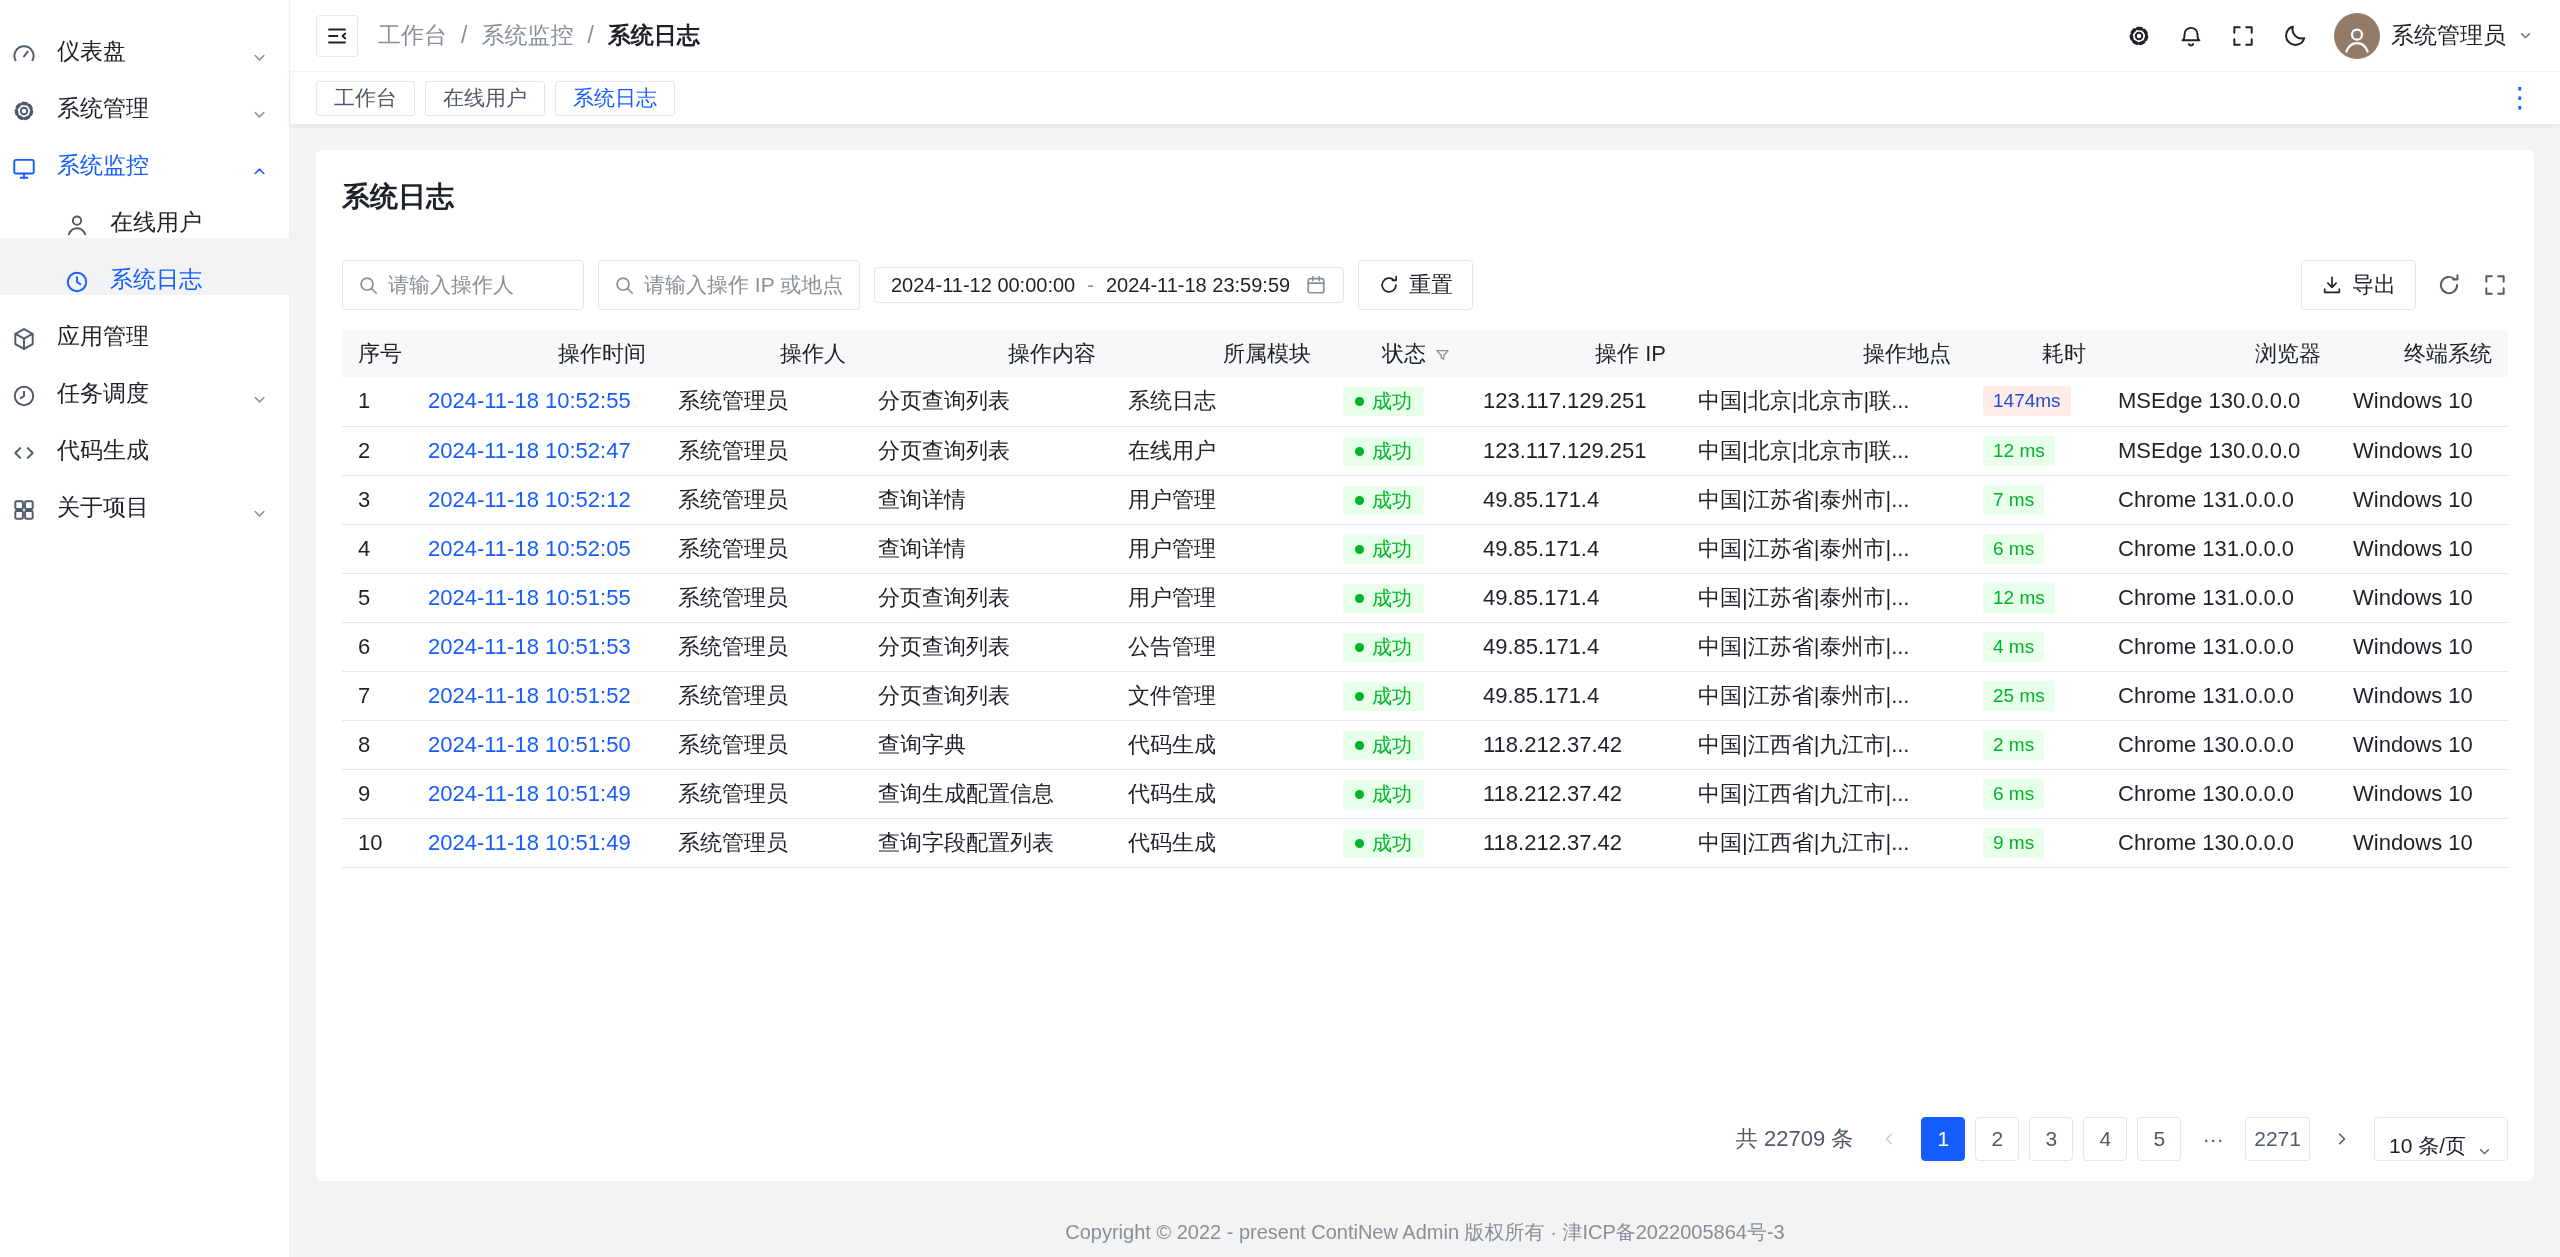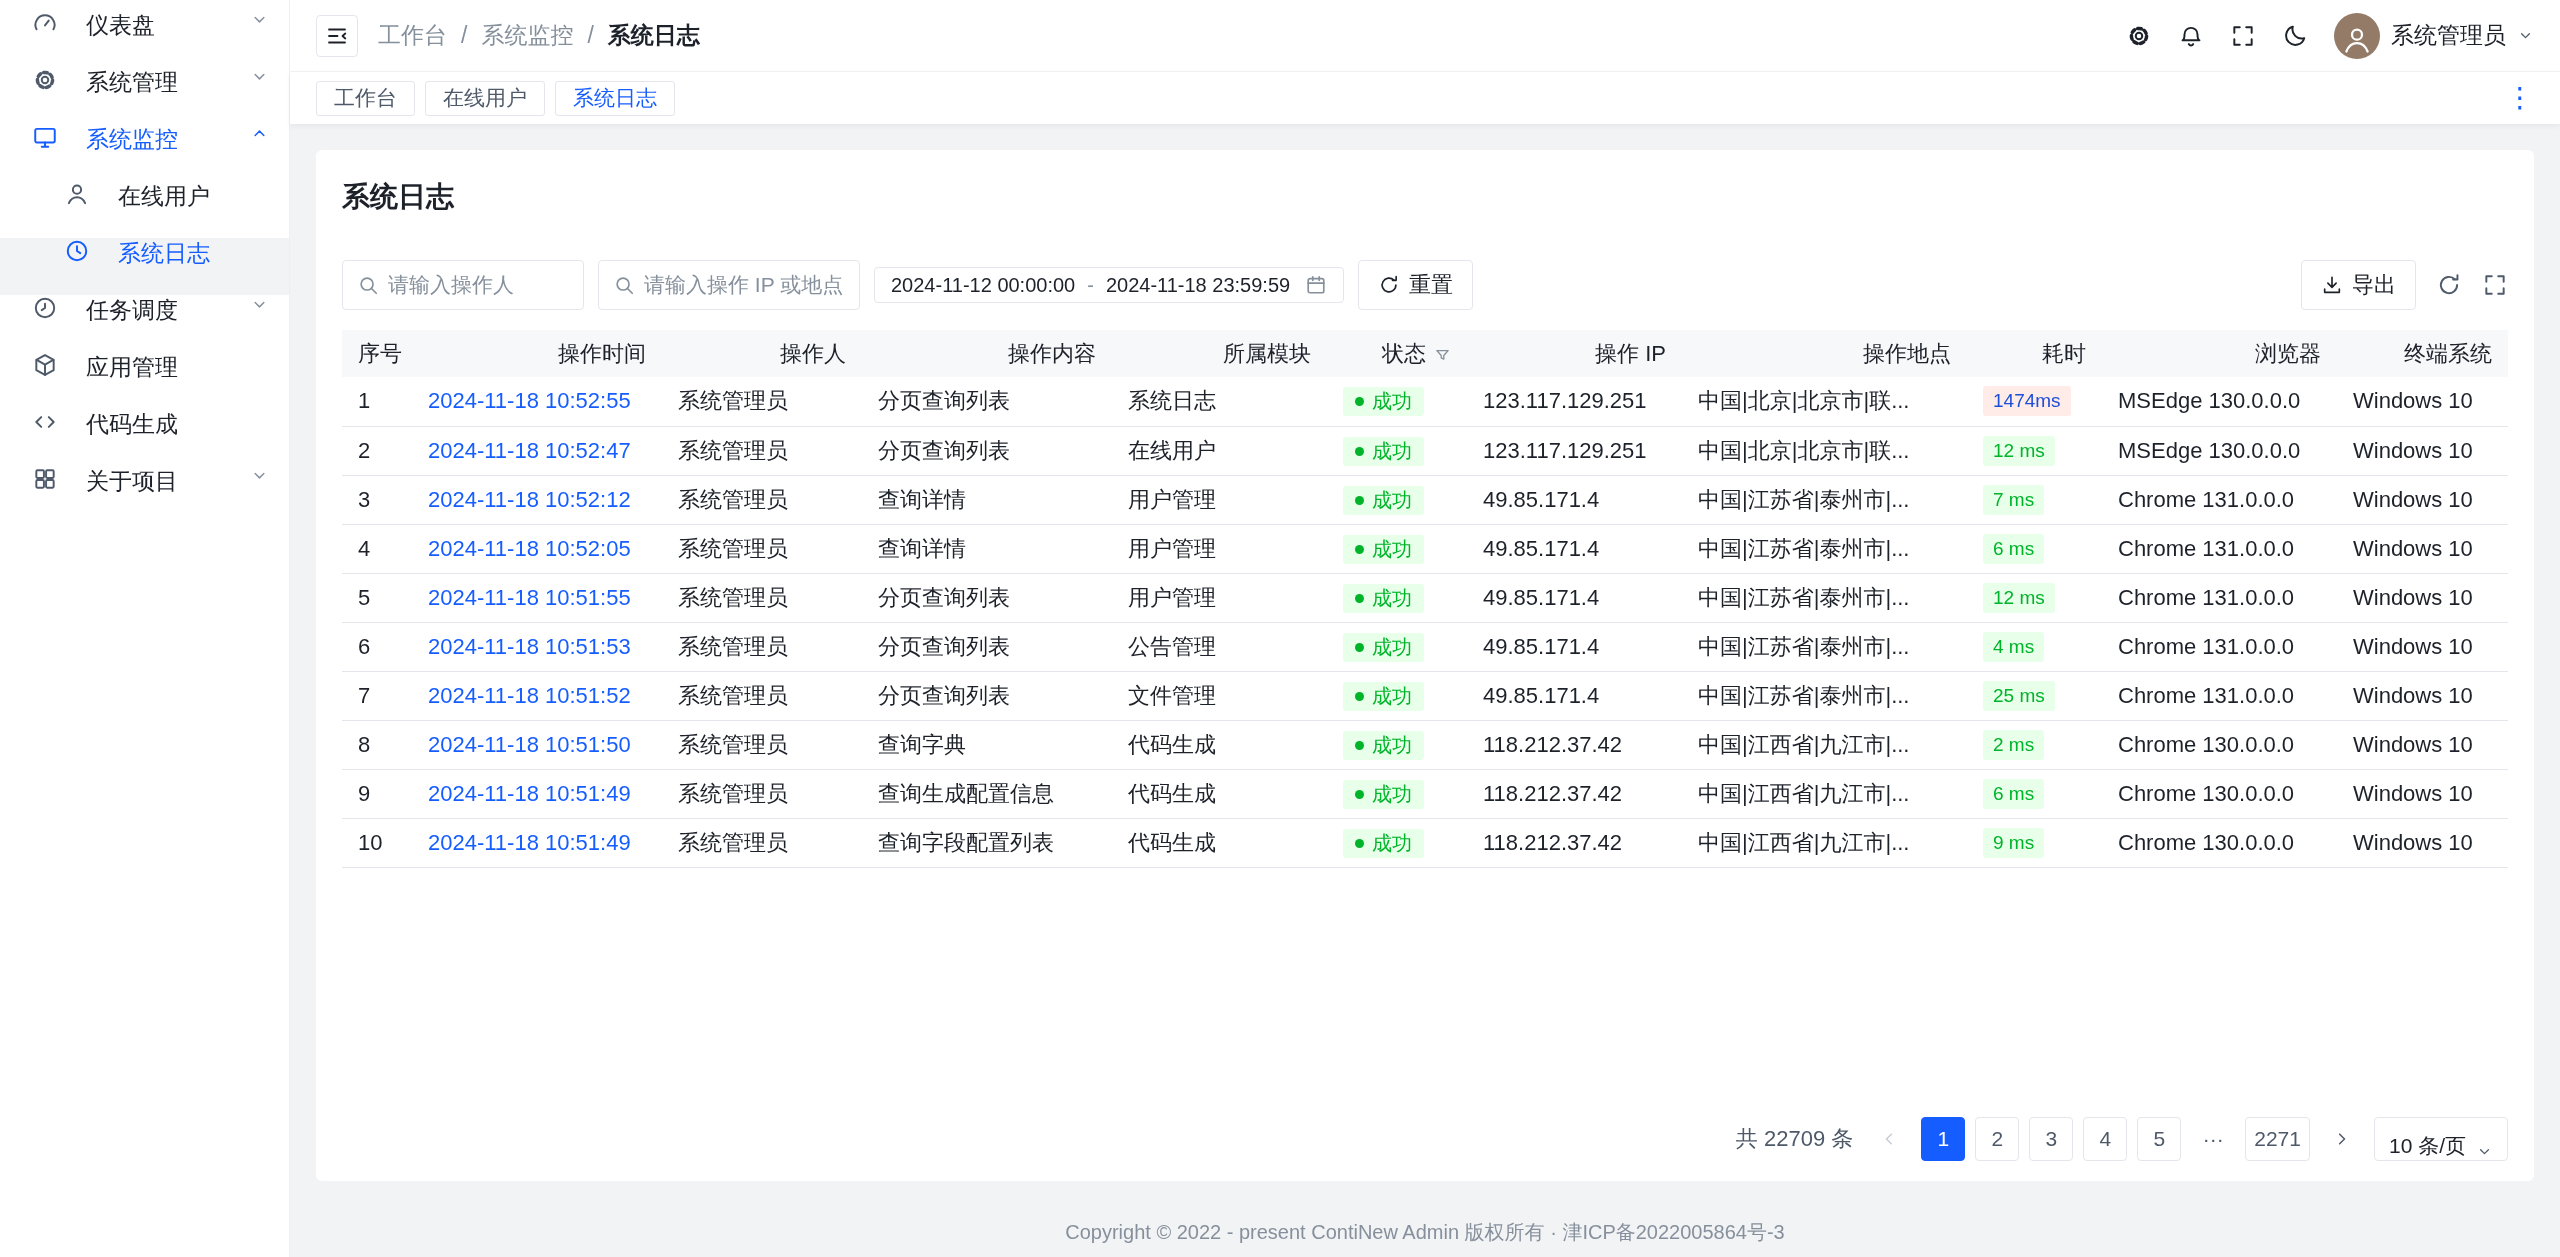--- a/index.html
+++ b/index.html
@@ -13,21 +13,21 @@
 
 .app{display:flex;width:100%;height:100%}
 
 
 .sidebar{width:290px;flex:none;background:#fff;border-right:1px solid #EDEFF2;display:flex;flex-direction:column}
 .logo-row{height:72px;flex:none;display:flex;align-items:center;gap:13px;padding:0 20px;cursor:pointer}
 .logo-row .icon{color:#00B96B}
 .logo-row .icon svg{width:40px;height:40px;stroke-width:2}
 .app-name{font-size:27px;font-weight:bold}
 .menu{padding-top:10px}
-.menu-item{height:57px;display:flex;align-items:flex-start;gap:28px;padding:0 20px 0 32px;font-size:23px;color:#1D2129;cursor:pointer}
+.menu-item{height:57px;display:flex;align-items:flex-end;gap:20px;padding:0 20px 0 11px;font-size:23px;color:#1D2129;cursor:pointer}
 .menu-item .icon{color:#4E5969}
 .menu-item .icon svg{width:26px;height:26px}
 .menu-item .chev{margin-left:auto;color:#86909C}
 .menu-item .chev svg{width:19px;height:19px}
 .menu-item.active{color:#165DFF}
 .menu-item.active .icon,.menu-item.active .chev{color:#165DFF}
 .menu-item.sub{padding-left:64px}
 .menu-item.sub.selected{background:#F2F3F5;color:#165DFF}
 .menu-item.sub.selected .icon{color:#165DFF}
 
@@ -172,39 +172,39 @@
             <svg viewBox="0 0 24 24">
               <circle cx="12" cy="12" r="8.5"></circle>
               <path d="M12 7.5V12l3 2"></path>
             </svg>
           </span>
           <span class="label">系统日志</span>
         </div>
         <div class="menu-item">
           <span class="icon ">
             <svg viewBox="0 0 24 24">
+              <path d="M12 2.8l8 4.4v9.6l-8 4.4-8-4.4V7.2z"></path>
+              <path d="M4.3 7.3L12 11.6l7.7-4.3M12 21.2V11.6"></path>
+            </svg>
+          </span>
+          <span class="label">应用管理</span>
+        </div>
+        <div class="menu-item">
+          <span class="icon ">
+            <svg viewBox="0 0 24 24">
               <circle cx="12" cy="12" r="8.5"></circle>
               <path d="M12 8v4l-3 2"></path>
             </svg>
           </span>
           <span class="label">任务调度</span>
           <span class="icon chev">
             <svg viewBox="0 0 24 24">
               <path d="M6.5 9.5L12 15l5.5-5.5"></path>
             </svg>
           </span>
-        </div>
-        <div class="menu-item">
-          <span class="icon ">
-            <svg viewBox="0 0 24 24">
-              <path d="M12 2.8l8 4.4v9.6l-8 4.4-8-4.4V7.2z"></path>
-              <path d="M4.3 7.3L12 11.6l7.7-4.3M12 21.2V11.6"></path>
-            </svg>
-          </span>
-          <span class="label">应用管理</span>
         </div>
         <div class="menu-item">
           <span class="icon ">
             <svg viewBox="0 0 24 24">
               <path d="M8.5 7.5L4 12l4.5 4.5M15.5 7.5L20 12l-4.5 4.5"></path>
             </svg>
           </span>
           <span class="label">代码生成</span>
         </div>
         <div class="menu-item">

